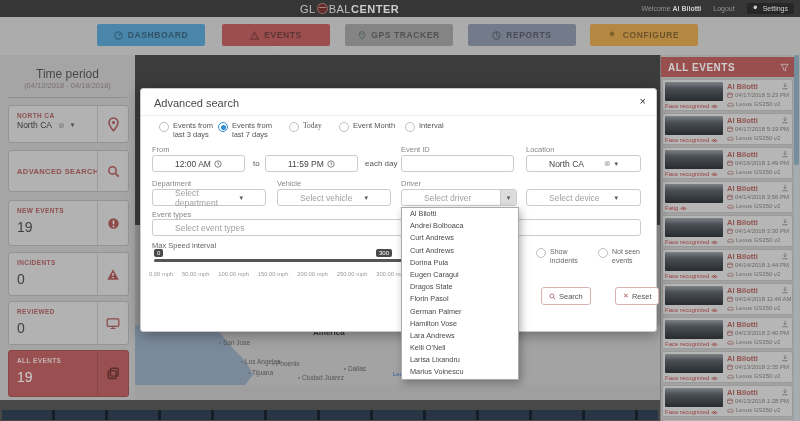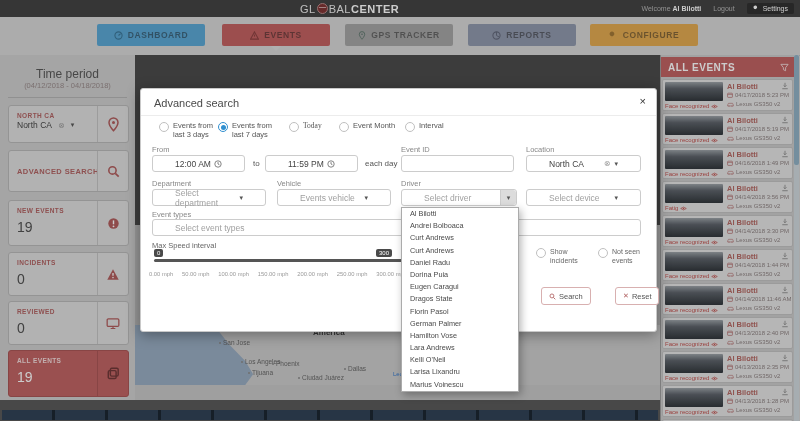--- a/index.html
+++ b/index.html
@@ -747,21 +747,21 @@
 
     <div class="f-label" style="left:11px;top:90px;">Department</div>
     <div class="f-input" style="left:11px;top:100px;width:114px;">
       <span class="ph">Select department</span>
       <span class="right">
           <span class="caret">▾</span>
         </span>
     </div>
     <div class="f-label" style="left:136px;top:90px;">Vehicle</div>
     <div class="f-input" style="left:136px;top:100px;width:114px;">
-      <span class="ph">Events vehicle</span>
+      <span class="ph">Select vehicle</span>
       <span class="right">
           <span class="caret">▾</span>
         </span>
     </div>
     <div class="f-label" style="left:260px;top:90px;">Driver</div>
     <div class="f-input" style="left:260px;top:100px;width:116px;">
       <span class="ph">Select driver</span>
       <span class="drv-caret">
           <span class="caret">▾</span>
         </span>
@@ -817,21 +817,20 @@
       <span style="color:#b06060;font-size:7px;">✕</span>
       <span>Reset</span>
     </div>
 
     <div class="dropdown">
 
     <div class="opt">Al Bilotti</div>
         <div class="opt">Andrei Bolboaca</div>
         <div class="opt">Curt Andrews</div>
         <div class="opt">Curt Andrews</div>
-        <div class="opt">Daniel Radu</div>
         <div class="opt">Dorina Puia</div>
         <div class="opt">Eugen Caragui</div>
         <div class="opt">Dragos State</div>
         <div class="opt">Florin Pasol</div>
         <div class="opt">German Palmer</div>
         <div class="opt">Hamilton Vose</div>
         <div class="opt">Lara Andrews</div>
         <div class="opt">Kelli O'Neil</div>
         <div class="opt">Larisa Lixandru</div>
         <div class="opt">Marius Voinescu</div>

